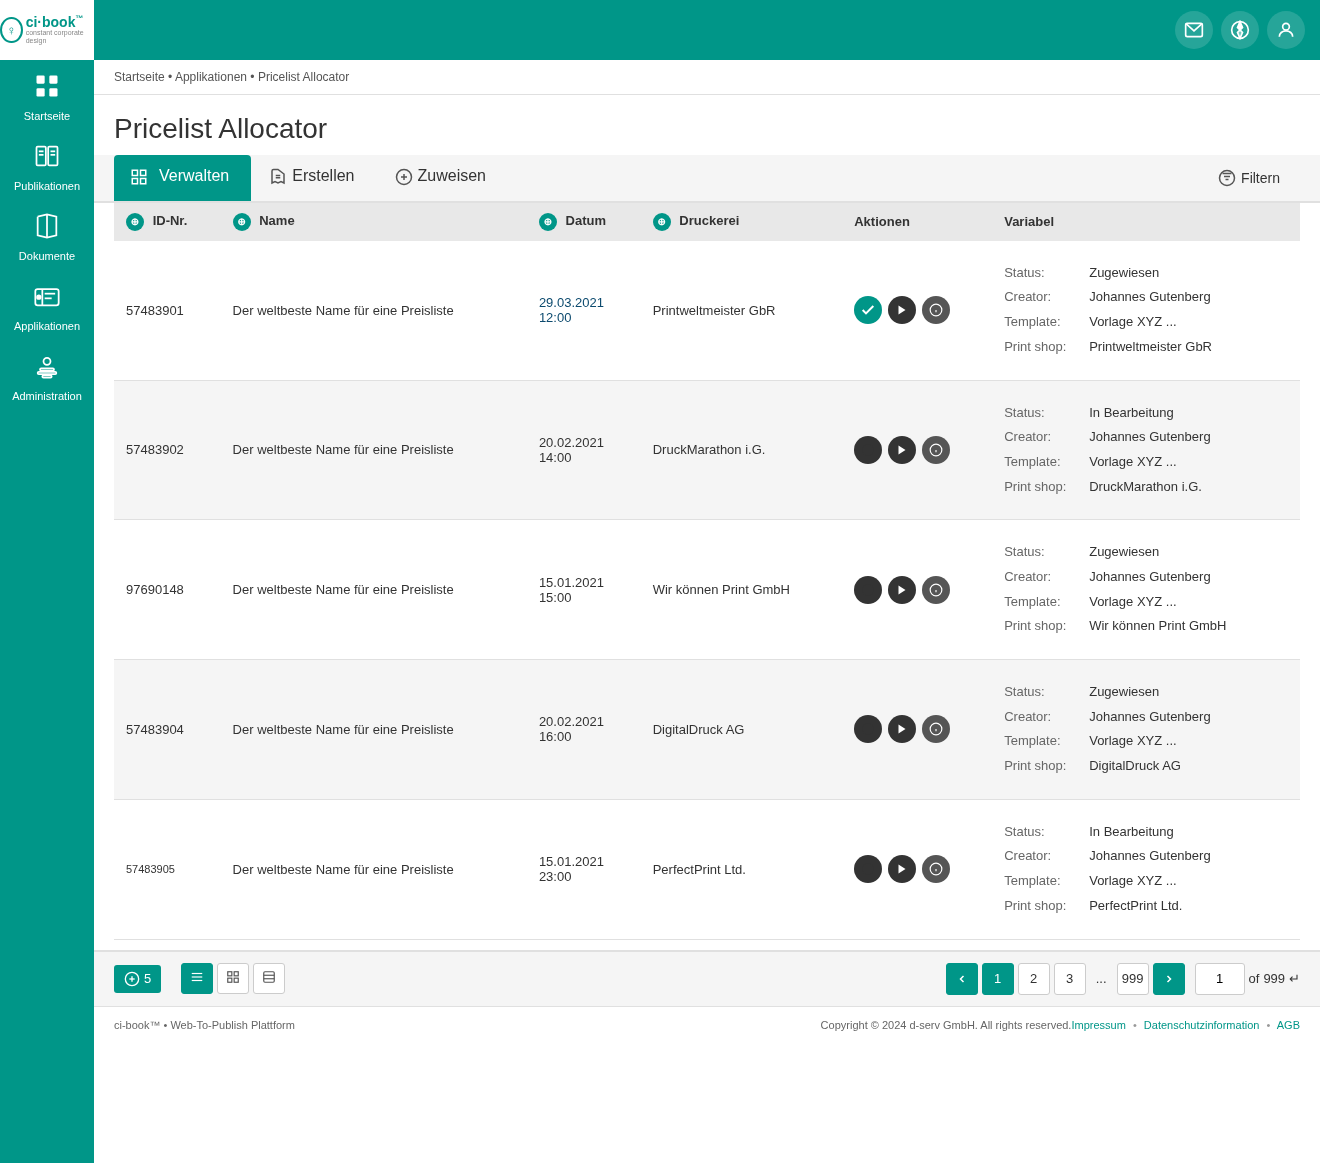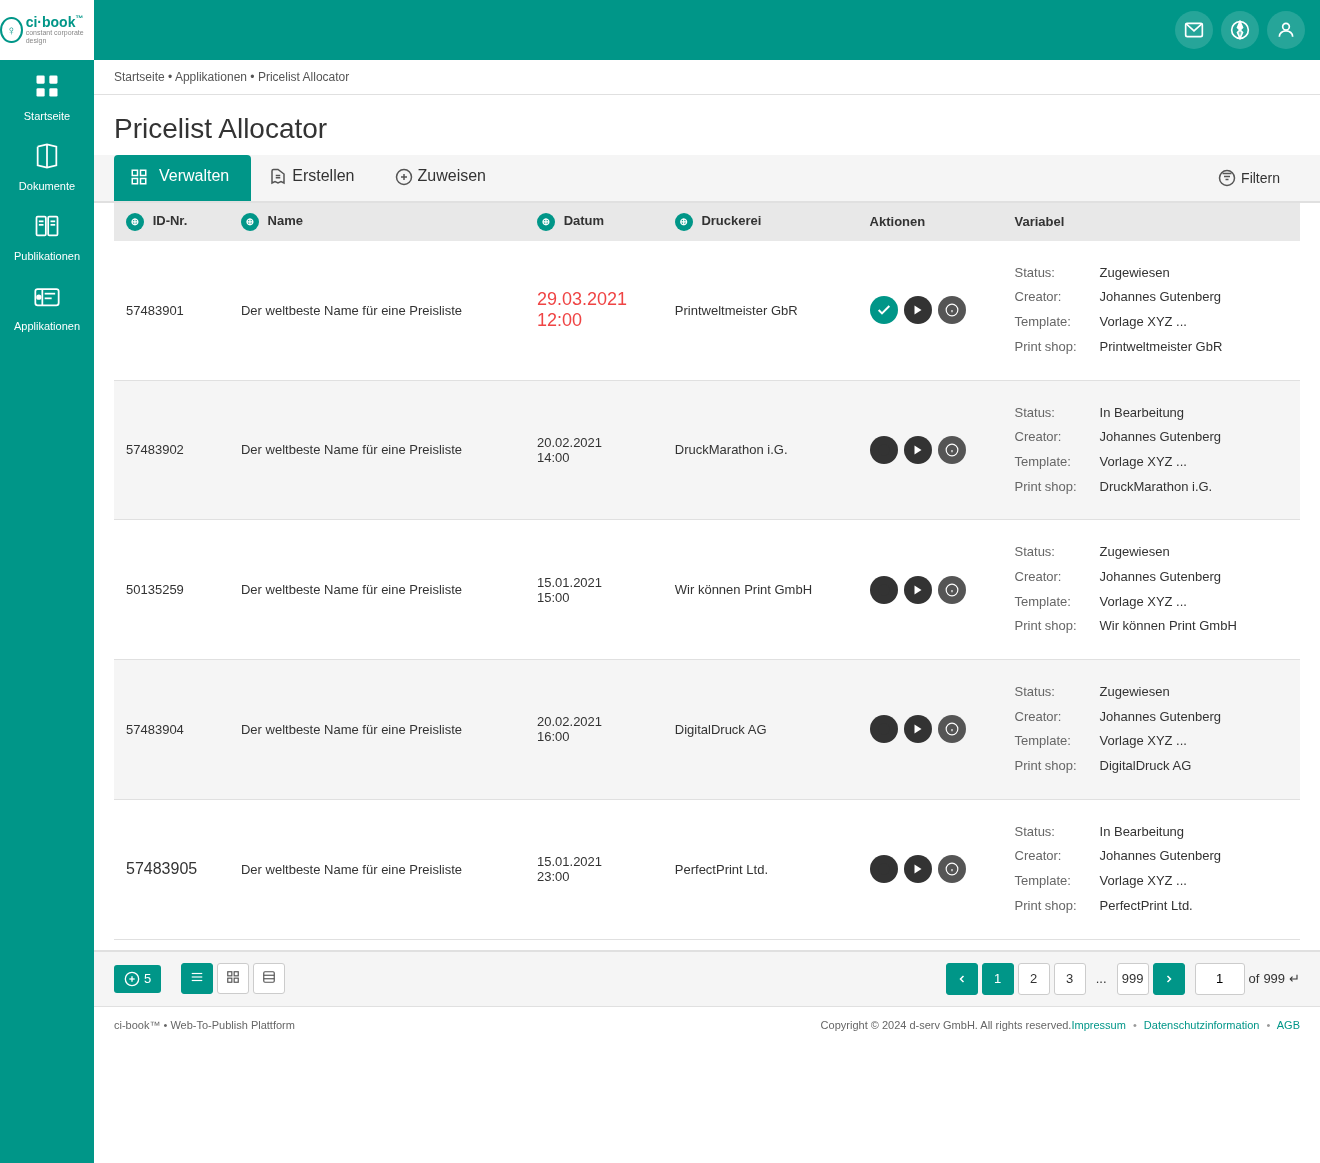--- a/index.html
+++ b/index.html
@@ -156,58 +156,69 @@
       <svg width="28" height="28" viewBox="0 0 24 24" fill="none" stroke="white" stroke-width="1.5">
         <rect x="3" y="3" width="7" height="7" rx="1" fill="white" stroke="none"></rect>
         <rect x="14" y="3" width="7" height="7" rx="1" fill="white" stroke="none"></rect>
         <rect x="3" y="14" width="7" height="7" rx="1" fill="white" stroke="none"></rect>
         <rect x="14" y="14" width="7" height="7" rx="1" fill="white" stroke="none"></rect>
       </svg>
     </div>
     <span class="sidebar-label">Startseite</span>
   </div>
 
-
-  <div class="sidebar-item">
-    <div class="sidebar-icon">
-      <svg width="28" height="28" viewBox="0 0 24 24" fill="none" stroke="white" stroke-width="1.5">
-        <polyline points="4,4 12,2 20,4 20,20 12,22 4,20 4,4" stroke="white" fill="none"></polyline>
-        <line x1="12" y1="2" x2="12" y2="22" stroke="white"></line>
-      </svg>
-    </div>
-    <span class="sidebar-label">Dokumente</span>
-  </div>
 
   <div class="sidebar-item">
     <div class="sidebar-icon">
       <svg width="28" height="28" viewBox="0 0 24 24" fill="none" stroke="white" stroke-width="1.5">
         <rect x="3" y="4" width="8" height="16" rx="1" stroke="white"></rect>
         <rect x="13" y="4" width="8" height="16" rx="1" stroke="white"></rect>
         <line x1="5" y1="8" x2="9" y2="8" stroke="white"></line>
         <line x1="5" y1="11" x2="9" y2="11" stroke="white"></line>
         <line x1="15" y1="8" x2="19" y2="8" stroke="white"></line>
         <line x1="15" y1="11" x2="19" y2="11" stroke="white"></line>
       </svg>
     </div>
     <span class="sidebar-label">Publikationen</span>
   </div>
 
   <div class="sidebar-item">
     <div class="sidebar-icon">
       <svg width="28" height="28" viewBox="0 0 24 24" fill="none" stroke="white" stroke-width="1.5">
+        <polyline points="4,4 12,2 20,4 20,20 12,22 4,20 4,4" stroke="white" fill="none"></polyline>
+        <line x1="12" y1="2" x2="12" y2="22" stroke="white"></line>
+      </svg>
+    </div>
+    <span class="sidebar-label">Dokumente</span>
+  </div>
+
+  <div class="sidebar-item">
+    <div class="sidebar-icon">
+      <svg width="28" height="28" viewBox="0 0 24 24" fill="none" stroke="white" stroke-width="1.5">
         <rect x="2" y="6" width="20" height="14" rx="2" stroke="white"></rect>
         <line x1="8" y1="6" x2="8" y2="20" stroke="white"></line>
         <circle cx="5" cy="13" r="1.5" fill="white"></circle>
         <line x1="10" y1="10" x2="19" y2="10" stroke="white"></line>
         <line x1="10" y1="14" x2="16" y2="14" stroke="white"></line>
       </svg>
     </div>
     <span class="sidebar-label">Applikationen</span>
   </div>
 
+  <div class="sidebar-item">
+    <div class="sidebar-icon">
+      <svg width="28" height="28" viewBox="0 0 24 24" fill="none" stroke="white" stroke-width="1.5">
+        <circle cx="12" cy="8" r="3" stroke="white"></circle>
+        <rect x="6" y="14" width="12" height="2" rx="1" stroke="white"></rect>
+        <rect x="4" y="17" width="16" height="2" rx="1" stroke="white"></rect>
+        <rect x="8" y="20" width="8" height="2" rx="1" stroke="white"></rect>
+      </svg>
+    </div>
+    <span class="sidebar-label">Administration</span>
+  </div>
 
 </div>
 
 <div class="topbar">
   <div class="topbar-icon">
     <svg width="20" height="20" viewBox="0 0 24 24" fill="none" stroke="white" stroke-width="2">
       <rect x="2" y="4" width="20" height="16" rx="2"></rect>
       <polyline points="2,4 12,13 22,4"></polyline>
     </svg>
   </div>
@@ -308,21 +319,21 @@
           </th>
           <th>
             <span>Variabel</span>
           </th>
         </tr>
       </thead>
       <tbody id="table-body">
       <tr style="background: rgb(255, 255, 255); border-bottom: 1px solid rgb(224, 224, 224);">
       <td style="color:#333;font-size:13px;padding:20px 12px;vertical-align:middle;">57483901</td>
       <td style="font-size:13px;color:#333;padding:20px 12px;vertical-align:middle;">Der weltbeste Name für eine Preisliste</td>
-      <td style="font-size:18px;color:#ef4444;padding:8px 12px;vertical-align:middle;white-space:nowrap;">29.03.2021<br>12:00</td>
+      <td style="font-size:13px;color:#0c4a6e;padding:8px 12px;vertical-align:middle;white-space:nowrap;">29.03.2021<br>12:00</td>
       <td style="font-size:13px;color:#333;padding:20px 12px;vertical-align:middle;">Printweltmeister GbR</td>
       <td style="padding:20px 12px;vertical-align:middle;">
         <div class="action-icons">
           <div class="action-icon green">
                   <svg width="16" height="16" viewBox="0 0 24 24" fill="none" stroke="white" stroke-width="3">
                     <polyline points="4,12 9,17 20,6"></polyline>
                   </svg>
                 </div>
           <div class="action-icon dark">
             <svg width="12" height="12" viewBox="0 0 24 24">
@@ -372,21 +383,21 @@
         </div>
       </td>
       <td style="font-size:13px;padding:20px 12px;vertical-align:middle;line-height:1.9;">
         <div><span style="color:#666;display:inline-block;width:85px;">Status:</span><span style="color:#333;">In Bearbeitung</span></div>
         <div><span style="color:#666;display:inline-block;width:85px;">Creator:</span><span style="color:#333;">Johannes Gutenberg</span></div>
         <div><span style="color:#666;display:inline-block;width:85px;">Template:</span><span style="color:#333;">Vorlage XYZ ...</span></div>
         <div><span style="color:#666;display:inline-block;width:85px;">Print shop:</span><span style="color:#333;">DruckMarathon i.G.</span></div>
       </td>
     </tr>
           <tr style="background: rgb(255, 255, 255); border-bottom: 1px solid rgb(224, 224, 224);">
-      <td style="color:#333;font-size:13px;padding:20px 12px;vertical-align:middle;">50135259</td>
+      <td style="color:#333;font-size:13px;padding:20px 12px;vertical-align:middle;">97690148</td>
       <td style="font-size:13px;color:#333;padding:20px 12px;vertical-align:middle;">Der weltbeste Name für eine Preisliste</td>
       <td style="font-size:13px;color:#333;padding:20px 12px;vertical-align:middle;white-space:nowrap;">15.01.2021<br>15:00</td>
       <td style="font-size:13px;color:#333;padding:20px 12px;vertical-align:middle;">Wir können Print GmbH</td>
       <td style="padding:20px 12px;vertical-align:middle;">
         <div class="action-icons">
           <div class="action-icon dark">
                   <svg width="14" height="14" viewBox="0 0 24 24">
                     <circle cx="12" cy="12" r="10" fill="#333"></circle>
                   </svg>
                 </div>
@@ -438,21 +449,21 @@
         </div>
       </td>
       <td style="font-size:13px;padding:20px 12px;vertical-align:middle;line-height:1.9;">
         <div><span style="color:#666;display:inline-block;width:85px;">Status:</span><span style="color:#333;">Zugewiesen</span></div>
         <div><span style="color:#666;display:inline-block;width:85px;">Creator:</span><span style="color:#333;">Johannes Gutenberg</span></div>
         <div><span style="color:#666;display:inline-block;width:85px;">Template:</span><span style="color:#333;">Vorlage XYZ ...</span></div>
         <div><span style="color:#666;display:inline-block;width:85px;">Print shop:</span><span style="color:#333;">DigitalDruck AG</span></div>
       </td>
     </tr>
           <tr style="background: rgb(255, 255, 255); border-bottom: 1px solid rgb(224, 224, 224);">
-      <td style="color:#333;font-size:16px;padding:20px 12px;vertical-align:middle;">57483905</td>
+      <td style="color:#333;font-size:11px;padding:20px 12px;vertical-align:middle;">57483905</td>
       <td style="font-size:13px;color:#333;padding:20px 12px;vertical-align:middle;">Der weltbeste Name für eine Preisliste</td>
       <td style="font-size:13px;color:#333;padding:20px 12px;vertical-align:middle;white-space:nowrap;">15.01.2021<br>23:00</td>
       <td style="font-size:13px;color:#333;padding:20px 12px;vertical-align:middle;">PerfectPrint Ltd.</td>
       <td style="padding:20px 12px;vertical-align:middle;">
         <div class="action-icons">
           <div class="action-icon dark">
                   <svg width="14" height="14" viewBox="0 0 24 24">
                     <circle cx="12" cy="12" r="10" fill="#333"></circle>
                   </svg>
                 </div>

